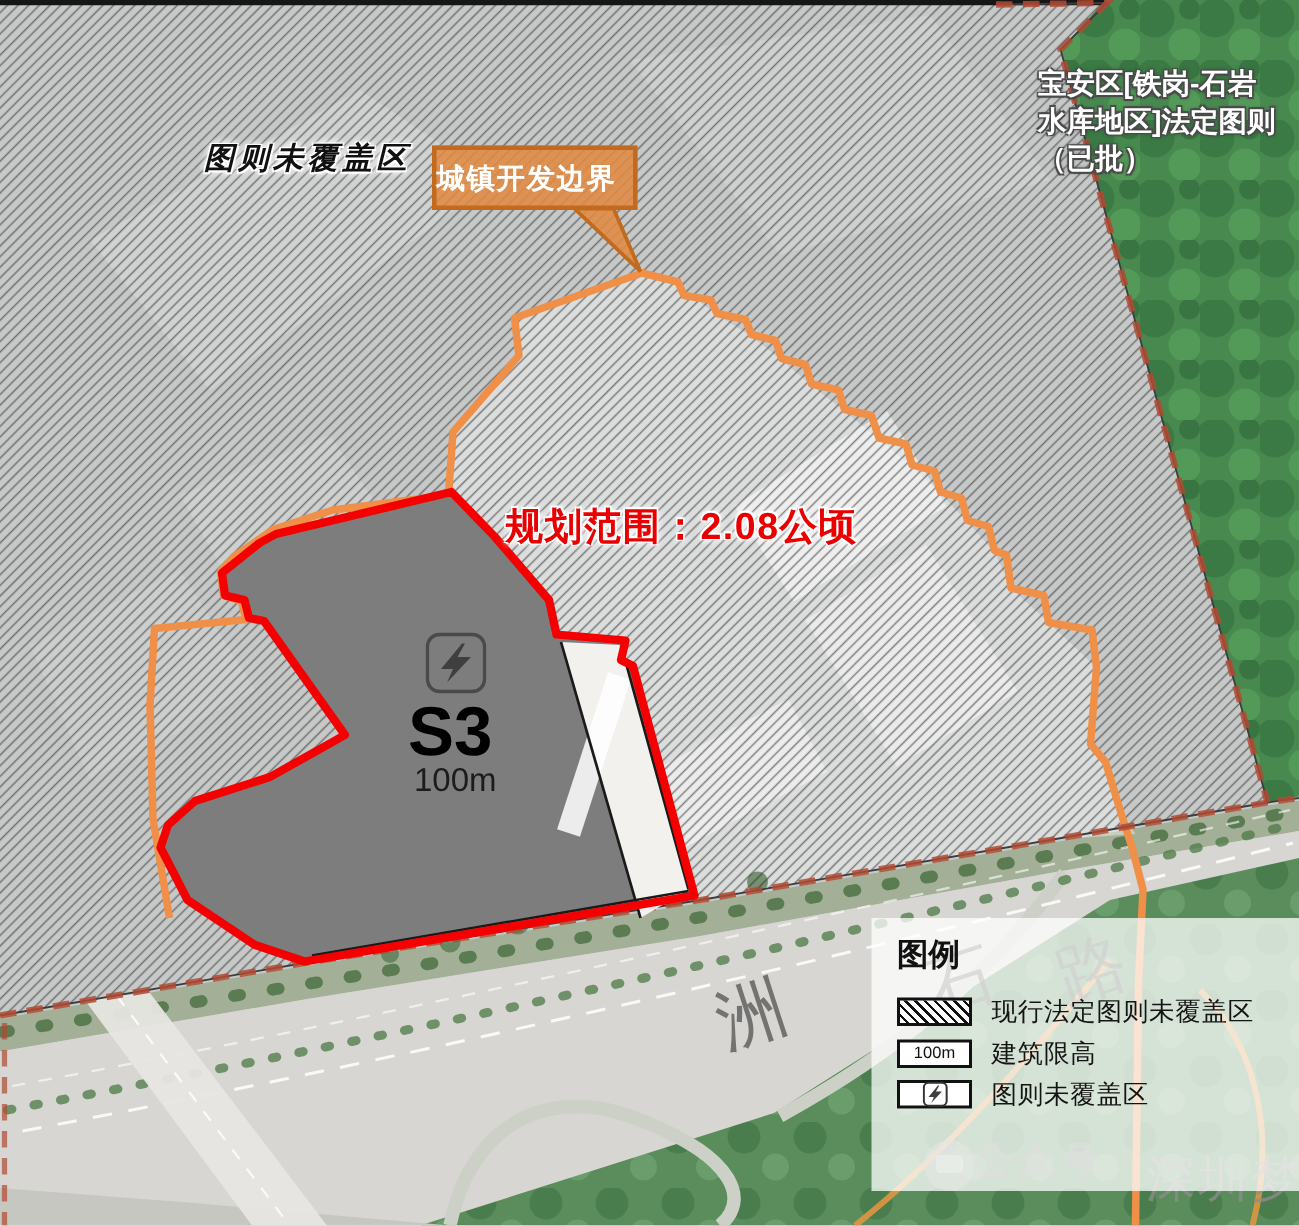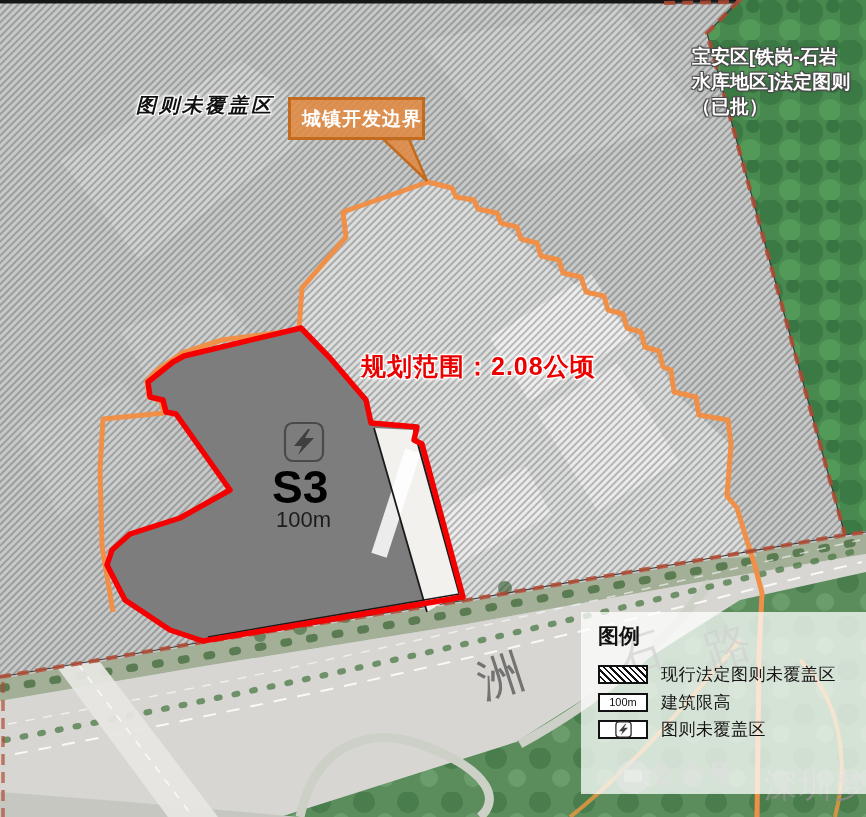--- a/index.html
+++ b/index.html
@@ -6,23 +6,23 @@
   #stage{position:relative;width:866px;height:817px;overflow:hidden;
          font-family:"Liberation Sans","DejaVu Sans",sans-serif;}
   #map-svg{position:absolute;left:0;top:0;}
   .txt{position:absolute;white-space:nowrap;}
   .outline-white{text-shadow:-1px -1px 0 #fff,1px -1px 0 #fff,-1px 1px 0 #fff,1px 1px 0 #fff,0 0 4px #fff,0 0 6px #fff;}
   .outline-dark{text-shadow:-1px -1px 0 #4a4a4a,1px -1px 0 #4a4a4a,-1px 1px 0 #4a4a4a,1px 1px 0 #4a4a4a,0 0 3px #333;}
   .uncovered{left:136px;top:92px;font-size:20px;font-style:italic;font-weight:700;
              letter-spacing:3px;color:#111;}
   .callout-box{position:absolute;left:288px;top:97px;width:137px;height:43px;
                background:rgba(224,138,66,.88);border:3px solid #c26b1e;
-               box-sizing:border-box;display:flex;align-items:center;justify-content:flex-end;}
+               box-sizing:border-box;display:flex;align-items:center;justify-content:flex-start;}
   .callout-box span{color:#fff;font-size:19px;font-weight:700;letter-spacing:1px;}
-  .scope{left:337px;top:350px;font-size:25px;font-weight:700;color:#ea0000;letter-spacing:1px;margin-left:24px;}
+  .scope{left:337px;top:334px;font-size:25px;font-weight:700;color:#ea0000;letter-spacing:1px;}
   .approved{left:692px;top:44px;width:180px;font-size:19px;font-weight:700;color:#fff;line-height:25px;}
   .s3-label{left:272px;top:460px;font-size:46px;font-weight:700;color:#000000;}
   .s3-height{left:276px;top:507px;font-size:22px;color:#1c1c1c;}
   .road-char{font-size:46px;font-weight:500;color:#454545;opacity:.68;transform:rotate(-18deg);}
   .rc0{left:478px;top:646px;} .rc1{left:617px;top:624px;} .rc2{left:705px;top:616px;}
   .legend{position:absolute;left:581px;top:612px;width:285px;height:182px;
           background:rgba(255,255,255,.75);box-sizing:border-box;padding:10px 0 0 17px;}
   .lg-title{font-size:21px;font-weight:700;color:#111;}
   .lg-rows{margin-top:11px;}
   .lg-row{display:flex;align-items:center;height:27.5px;}

